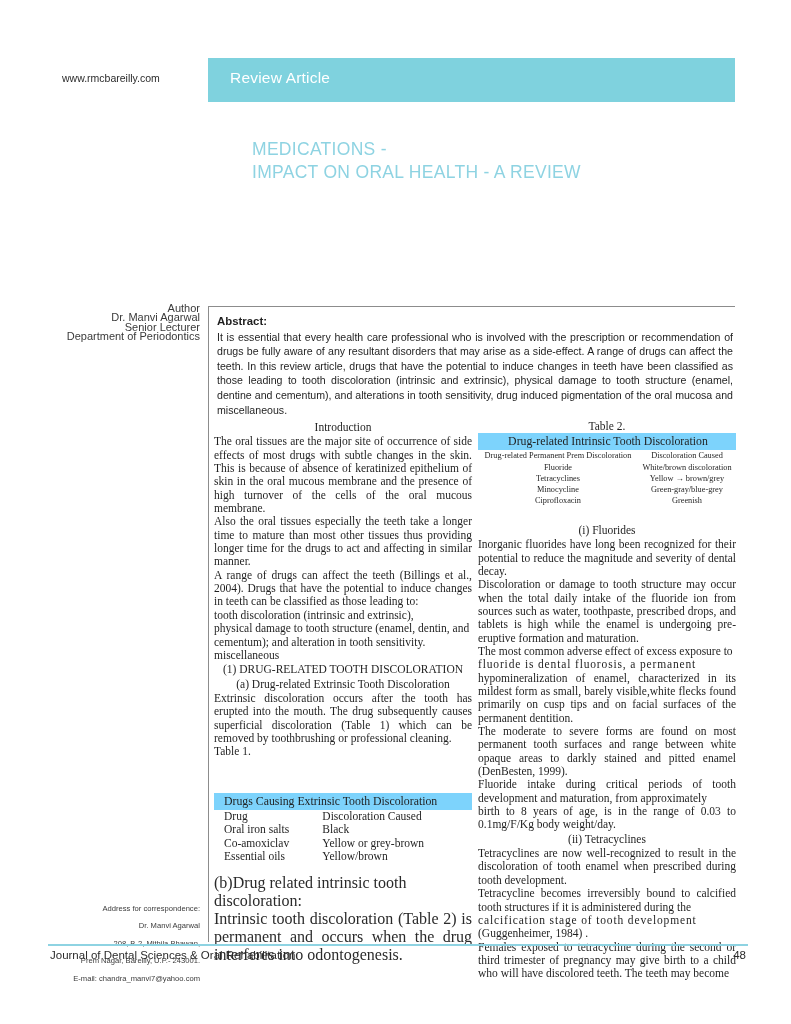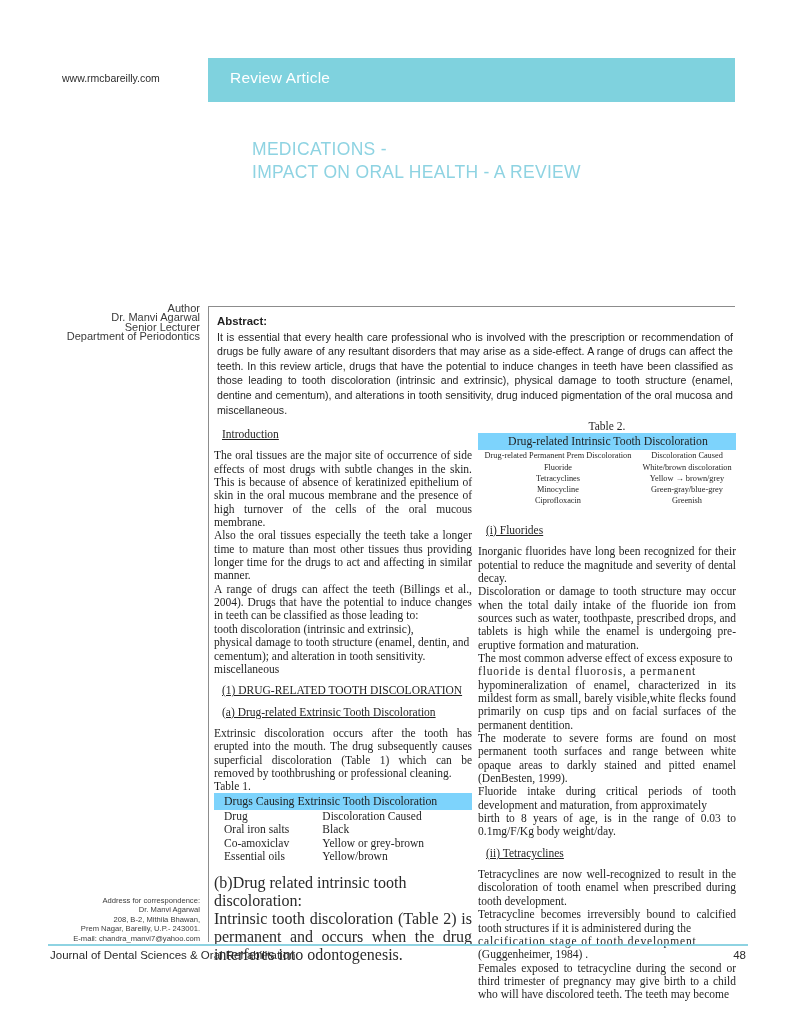--- a/index.html
+++ b/index.html
@@ -98,21 +98,21 @@
     position: absolute;
     left: 10px;
     top: 896px;
     width: 190px;
     text-align: right;
     font-family: "Liberation Sans", sans-serif;
     font-size: 7.6px;
     line-height: 9.4px;
     color: #3a3a3a;
   }
-  #correspondence-block .c-line { display: block; }
+  #correspondence-block .c-line { display: block; margin-top: 8px; }
 
   
   #abstract {
     position: absolute;
     left: 217px;
     top: 314px;
     width: 516px;
     font-family: "Liberation Sans", sans-serif;
     font-size: 10.6px;
     line-height: 14.6px;
@@ -133,21 +133,21 @@
     font-family: "Liberation Serif", serif;
     font-size: 11.5px;
     line-height: 13.35px;
     color: #1f1f1f;
   }
   #col-left  { left: 214px; width: 258px; }
   #col-right { left: 478px; width: 258px; }
 
   .para        { text-align: justify; margin: 0; }
   .para.plain  { text-align: left; }
-  .heading-run { text-align: left; margin: 8px; text-decoration: underline; }
+  .heading-run { text-align: center; margin: 1px; }
   .spaced      { letter-spacing: 0.85px; }
 
   
   .tbl-caption {
     font-family: "Liberation Serif", serif;
     font-size: 11.5px;
     line-height: 13.4px;
     margin: 0;
   }
   .tbl-band {

